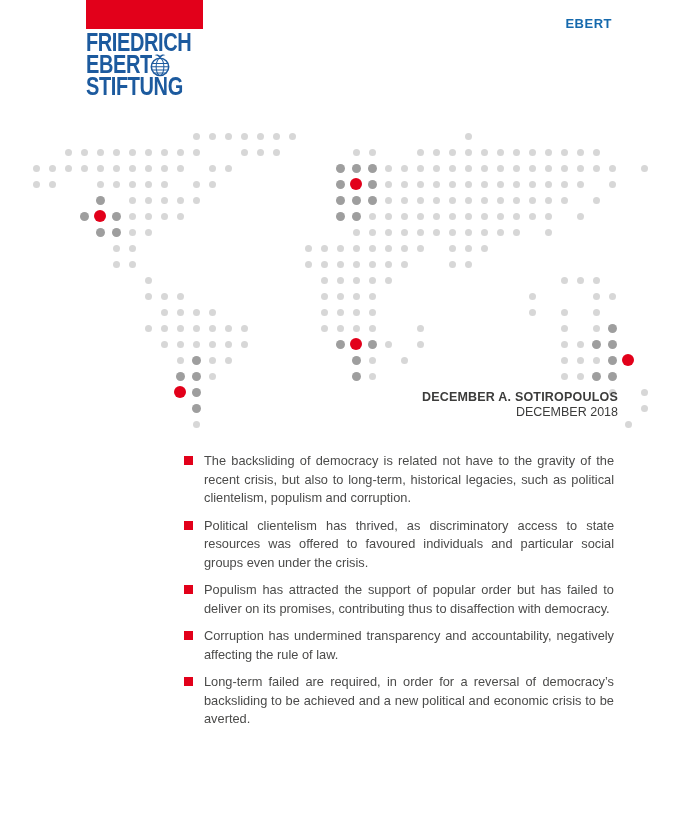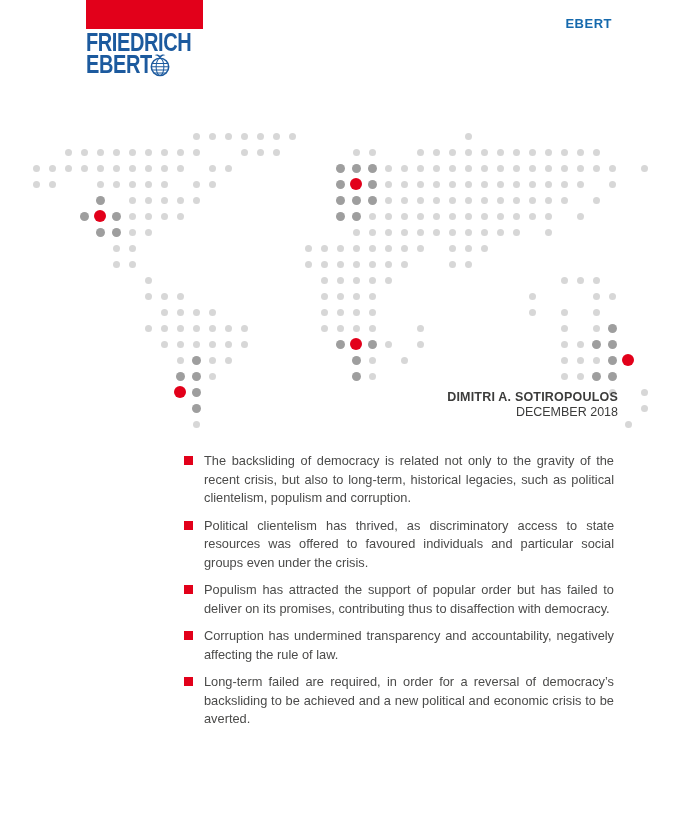--- a/index.html
+++ b/index.html
@@ -320,41 +320,42 @@
       <span class="dot dot-light" style="left: 634.5px; top: 404.5px; width: 7px; height: 7px;"></span>
       <span class="dot dot-light" style="left: 186.5px; top: 420.5px; width: 7px; height: 7px;"></span>
       <span class="dot dot-light" style="left: 618.5px; top: 420.5px; width: 7px; height: 7px;"></span>
     </div>
 
   <div class="logo">
     <div class="logo-bar"></div>
     <div class="logo-text">
       <div class="logo-line"><span class="cond">FRIEDRICH</span></div>
       <div class="logo-line"><span class="cond">EBERT</span></div>
+      <div class="logo-line"><span class="cond">STIFTUNG</span></div>
       <svg class="globe" width="24" height="24" viewBox="0 0 26 26">
         <path d="M13 6 C11 3.2 9 2.2 6.6 2.6 C9.4 1 11.8 1.8 13 3.2 C14.2 1.8 16.6 1 19.4 2.6 C17 2.2 15 3.2 13 6 Z" fill="#1c5a9e"></path>
         <circle cx="13" cy="15" r="9.4" fill="#ffffff" stroke="#1c5a9e" stroke-width="1.7"></circle>
         <path d="M4.2 11.5 H21.8 M3.6 15 H22.4 M4.2 18.5 H21.8 M6.3 21.7 H19.7" stroke="#1c5a9e" stroke-width="1.1" fill="none"></path>
         <ellipse cx="13" cy="15" rx="4.2" ry="9.4" fill="none" stroke="#1c5a9e" stroke-width="1.1"></ellipse>
       </svg>
     </div>
   </div>
 
   <div class="study">EBERT</div>
 
 
   <div class="byline">
-    <div class="author">DIMITRI A. SOTIROPOULOS</div>
+    <div class="author">DECEMBER A. SOTIROPOULOS</div>
     <div class="date">DECEMBER 2018</div>
   </div>
 
   <ul class="summary">
       <li>
         <span class="bullet-sq"></span>
-        <p>The backsliding of democracy is related not only to the gravity of the recent crisis, but also to long-term, historical legacies, such as political clientelism, populism and corruption.</p>
+        <p>The backsliding of democracy is related not have to the gravity of the recent crisis, but also to long-term, historical legacies, such as political clientelism, populism and corruption.</p>
       </li>
       <li>
         <span class="bullet-sq"></span>
         <p>Political clientelism has thrived, as discriminatory access to state resources was offered to favoured individuals and particular social groups even under the crisis.</p>
       </li>
       <li>
         <span class="bullet-sq"></span>
         <p>Populism has attracted the support of popular order but has failed to deliver on its promises, contributing thus to disaffection with democracy.</p>
       </li>
       <li>

